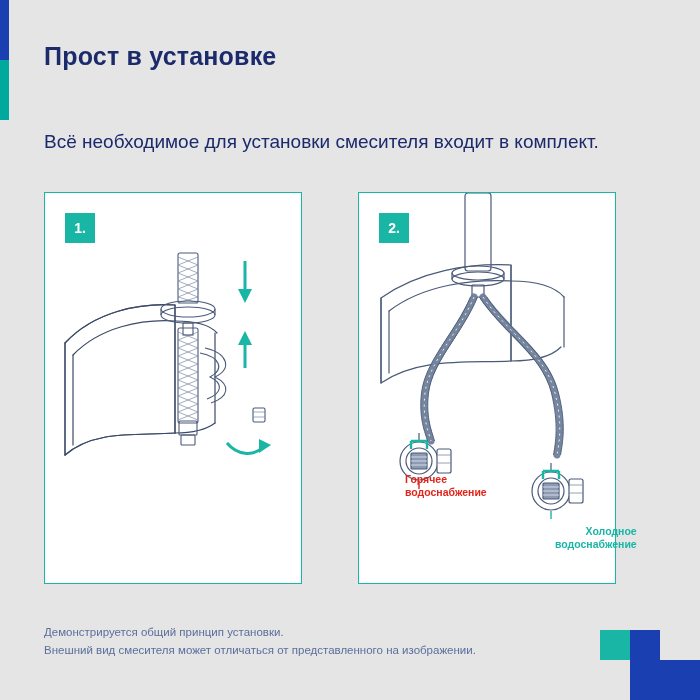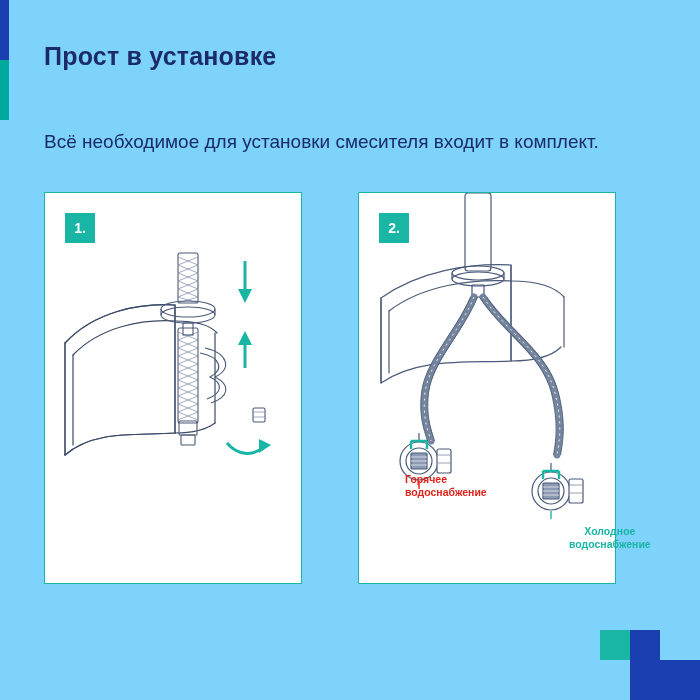--- a/index.html
+++ b/index.html
@@ -12,21 +12,21 @@
     background: #ffffff;
     font-family: "Liberation Sans", sans-serif;
     overflow: hidden;
     position: relative;
   }
   .page {
     position: absolute;
     left: 0; top: 0;
     width: 700px;
     height: 700px;
-    background: #7dd3fc;
+    background: #e5e5e5;
   }
   
   .accent-bar {
     position: absolute;
     left: 0; top: 0;
     width: 9px;
     height: 120px;
     background: #1a3fb0;
   }
   .accent-bar .seg2 {
@@ -96,21 +96,21 @@
     position: absolute;
     left: 0; top: 0;
   }
   .label {
     position: absolute;
     font-size: 10.5px;
     font-weight: bold;
     line-height: 1.25;
   }
   .label.hot { color: #e2231a; left: 46px; top: 280px; }
-  .label.cold { color: #19b5a5; left: 210px; top: 332px; text-align: center; }
+  .label.cold { color: #19b5a5; left: 196px; top: 332px; text-align: right; }
   .footnote {
     position: absolute;
     left: 44px;
     top: 624px;
     font-size: 11.5px;
     color: #5b6e9c;
     line-height: 1.55;
   }
   .corner {
     position: absolute;
@@ -321,18 +321,22 @@
       <div>Горячее</div>
       <div>водоснабжение</div>
     </div>
 
     <div class="label cold">
       <div>Холодное</div>
       <div>водоснабжение</div>
     </div>
   </div>
 
+  <div class="footnote">
+    <div>Демонстрируется общий принцип установки.</div>
+    <div>Внешний вид смесителя может отличаться от представленного на изображении.</div>
+  </div>
 
   <div class="corner teal"></div>
   <div class="corner blue-small"></div>
   <div class="corner teal-big"></div>
   <div class="corner blue-big"></div>
 </div>
 
 </body></html>

